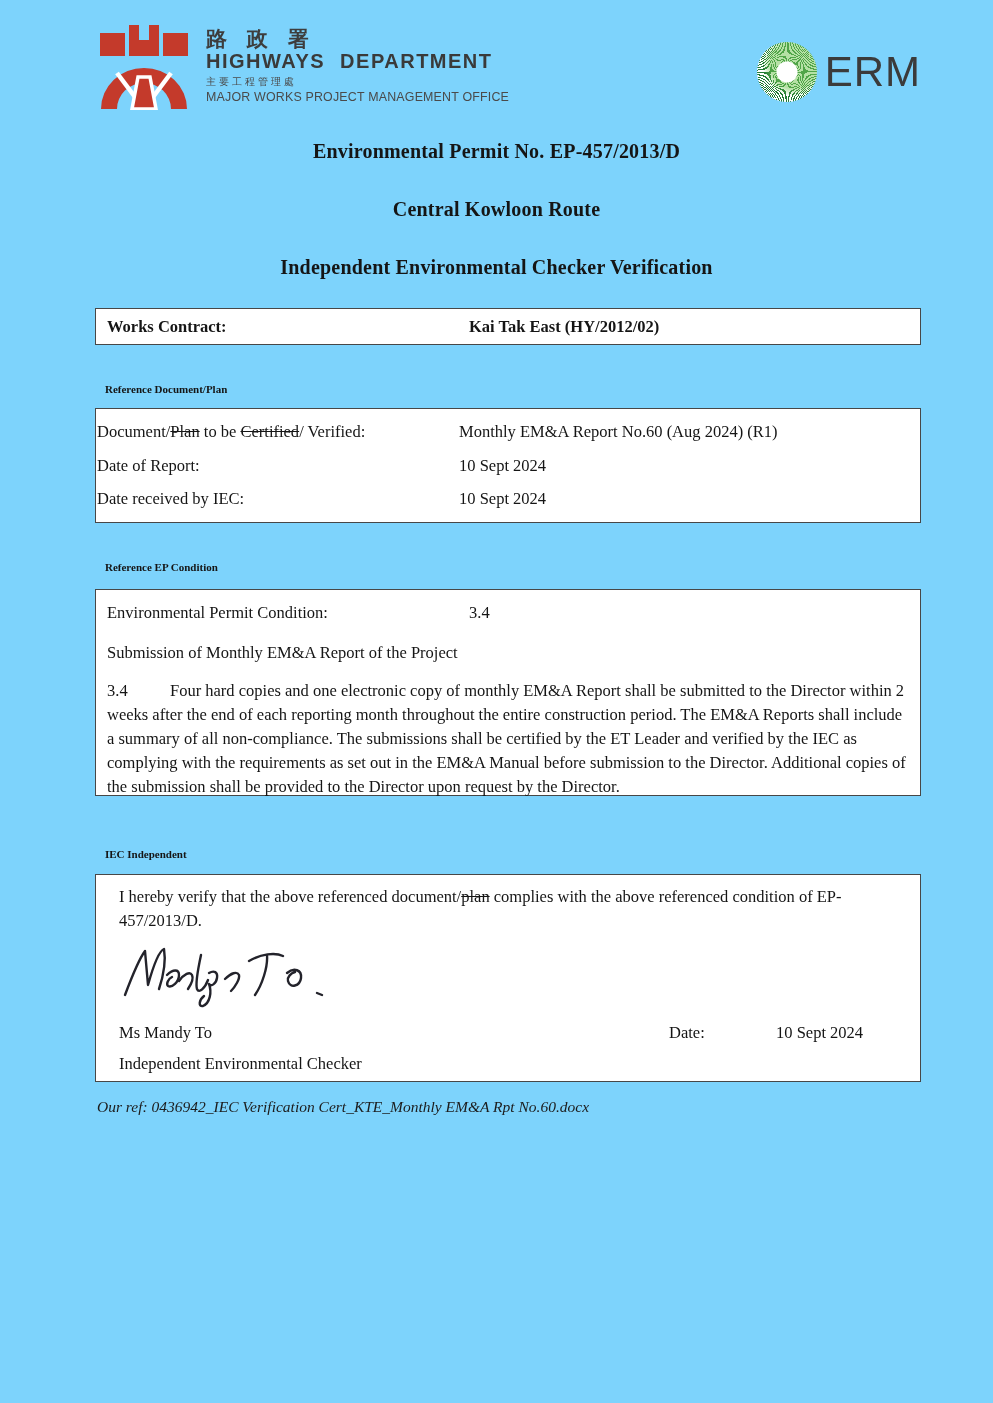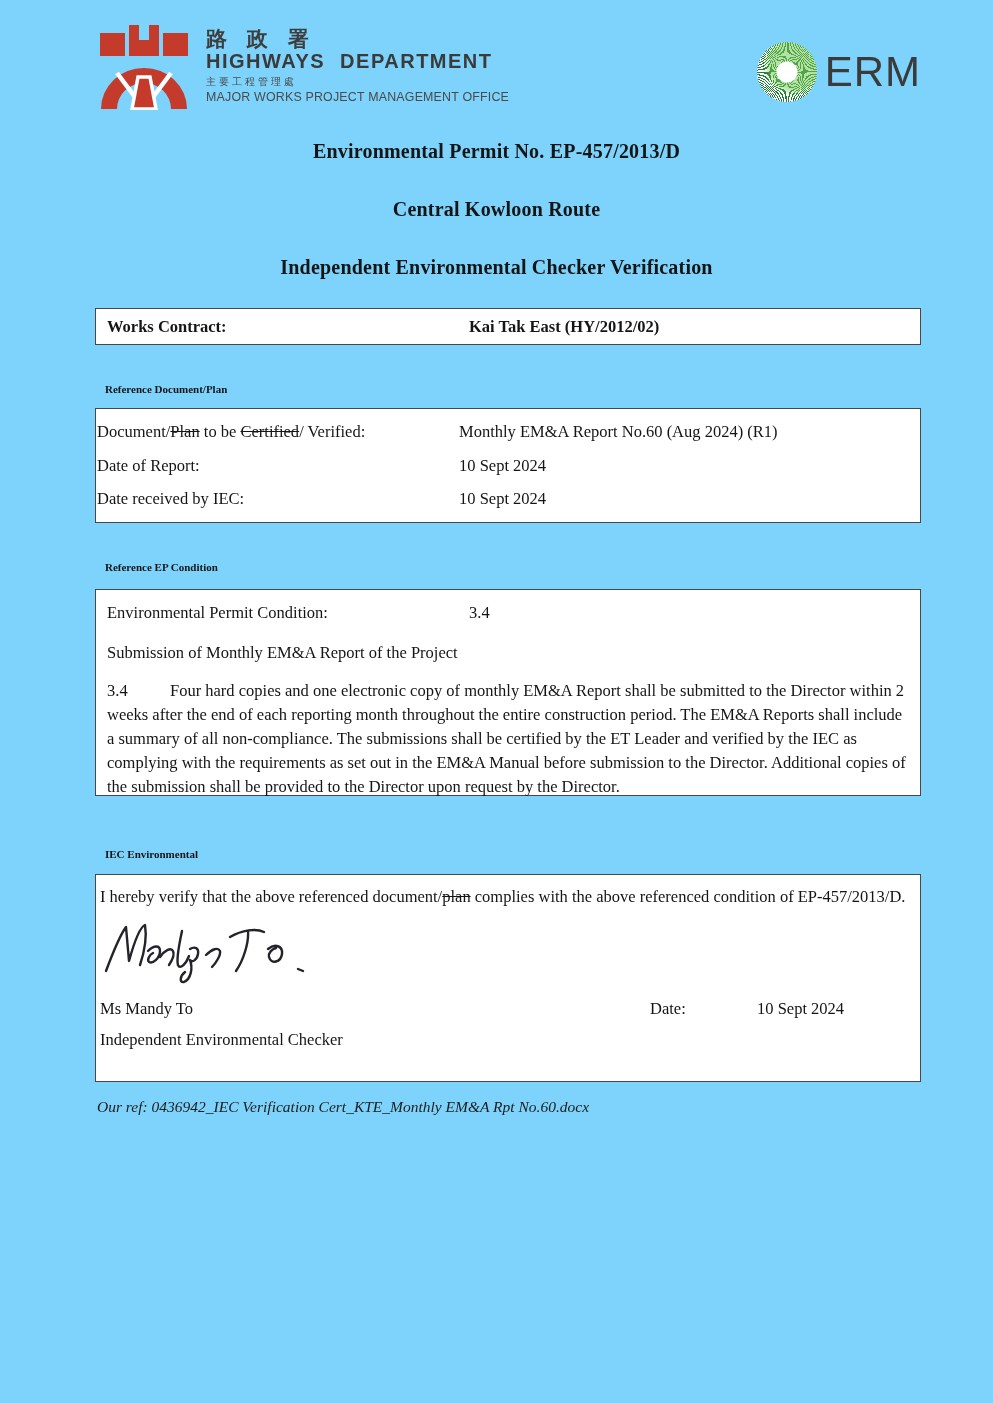--- a/index.html
+++ b/index.html
@@ -62,21 +62,21 @@
 
   
   .hd-ep { top:561px; }
   .box-ep { top:589px; height:207px; padding:11px 11px 0; font-size:16.5px; }
   .ep-subject { margin-top:16px; line-height:24px; }
   .ep-clause { margin-top:14px; line-height:24px; text-align:left; }
   .clause-num { display:inline-block; width:63px; }
 
   
   .hd-iec { top:848px; }
-  .box-iec { top:874px; height:208px; padding:10px 4px; font-size:16.5px; }
+  .box-iec { top:874px; height:208px; padding:10px 23px; font-size:16.5px; }
   .iec-statement { line-height:24px; max-width:808px; }
   .sig-wrap { margin-top:6px; margin-left:2px; height:70px; }
   .sig-row { position:relative; margin-top:12px; line-height:24px; }
   .sig-date-label { position:absolute; left:550px; top:0; }
   .sig-date-value { position:absolute; left:657px; top:0; }
   .sig-title { margin-top:7px; line-height:24px; }
 
   
   .footer-ref { position:absolute; top:1098px; left:97px; font-style:italic; font-size:15.5px; color:#1c1c1c; }
 </style>
@@ -147,21 +147,21 @@
     <div class="kv-row">
       <div class="kv-label">Environmental Permit Condition:</div>
       <div class="kv-value">3.4</div>
     </div>
     <div class="ep-subject">Submission of Monthly EM&amp;A Report of the Project</div>
     <div class="ep-clause">
       <span class="clause-num">3.4</span><span>Four hard copies and one electronic copy of monthly EM&amp;A Report shall be submitted to the Director within 2 weeks after the end of each reporting month throughout the entire construction period. The EM&amp;A Reports shall include a summary of all non-compliance. The submissions shall be certified by the ET Leader and verified by the IEC as complying with the requirements as set out in the EM&amp;A Manual before submission to the Director. Additional copies of the submission shall be provided to the Director upon request by the Director.</span>
     </div>
   </div>
 
-  <div class="sec-heading hd-iec">IEC Environmental</div>
+  <div class="sec-heading hd-iec">IEC Independent</div>
   <div class="docbox box-iec">
     <div class="iec-statement"><span>I hereby verify that the above referenced document/</span><span class="struck">plan</span><span> complies with the above referenced condition of EP-457/2013/D.</span></div>
 
     <div class="sig-wrap">
       <svg width="210" height="70" viewBox="0 0 210 70" xmlns="http://www.w3.org/2000/svg" fill="none" stroke="#23232b" stroke-width="2.4" stroke-linecap="round" stroke-linejoin="round">
         <path d="M4,56 C10,40 18,20 24,12 L27,46 C32,28 38,12 43,10 C45,22 42,38 38,50"></path>
         <path d="M46,36 C52,30 58,30 58,36 C58,43 51,49 47,47 C45,45 47,40 51,38"></path>
         <path d="M58,42 C63,35 69,32 71,36 C73,40 69,47 67,50"></path>
         <path d="M80,16 C77,30 74,44 76,50 C78,55 84,49 87,41"></path>
         <path d="M88,34 C93,31 97,33 96,39 C95,45 90,48 88,45 C91,53 89,64 82,67 C77,68 78,61 83,57"></path>

